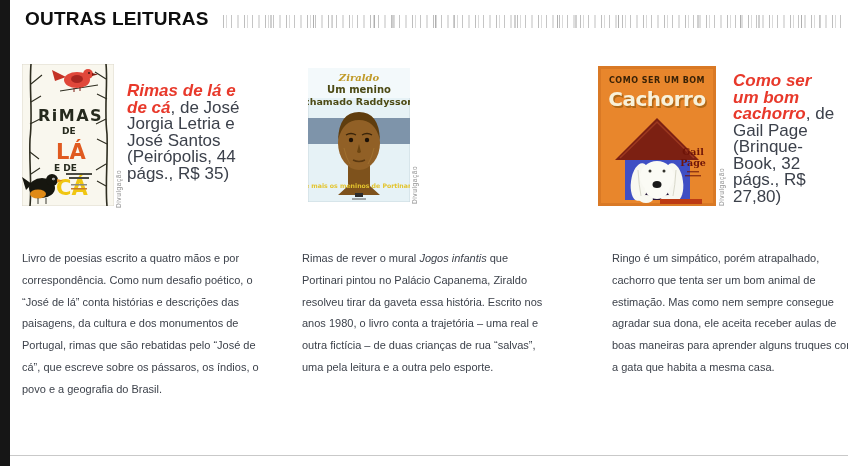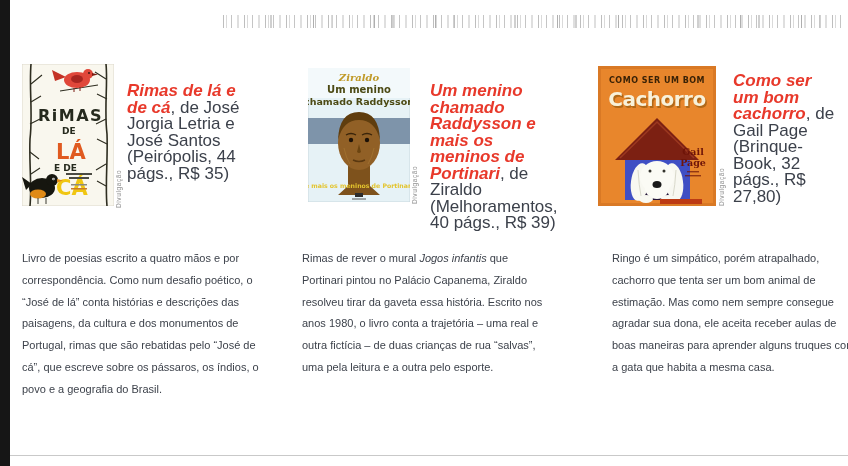--- a/index.html
+++ b/index.html
@@ -50,20 +50,21 @@
   svg text { font-family:"DejaVu Sans", sans-serif; }
   svg .serif { font-family:"DejaVu Serif", serif; }
 </style>
 </head>
 <body>
 
 <div class="page">
 
   <div class="left-bar"></div>
 
+  <div class="section-title">OUTRAS LEITURAS</div>
   <div class="barcode"></div>
 
   <svg class="cover cover-1" viewBox="0 0 92 142">
     <rect width="92" height="142" fill="#f9f7ee" stroke="#ddd9cc" stroke-width="1"></rect>
     <g stroke="#2e2d20" fill="none">
       <path d="M9,0 C7,25 11,50 8,75 C7,100 10,120 8,142" stroke-width="1.6"></path>
       <path d="M9,20 L20,11 M9,38 L19,32 M8,60 L18,55 M8,88 L17,95 M9,110 L18,104" stroke-width="1.1"></path>
       <path d="M84,0 C86,20 82,45 85,70 C86,95 83,120 85,142" stroke-width="1.6"></path>
       <path d="M84,15 L73,8 M85,35 L75,30 M84,55 L74,60 M85,80 L75,75 M84,100 L74,106 M84,122 L75,117" stroke-width="1.1"></path>
       <path d="M38,27 L76,21" stroke-width="1.2"></path>
@@ -125,21 +126,20 @@
       <text x="51" y="25" text-anchor="middle" font-size="10" font-weight="bold" fill="#4c4a14">Um menino</text>
       <text x="51" y="37" text-anchor="middle" font-size="9.5" font-weight="bold" fill="#4c4a14">chamado Raddysson</text>
       <text x="51" y="120" text-anchor="middle" font-size="6.2" font-weight="bold" fill="#e3c42e">e mais os meninos de Portinari</text>
     </g>
     <g>
       <rect x="47" y="125" width="8" height="4" fill="#2c2c2c"></rect>
       <rect x="44" y="130.5" width="14" height="1" fill="#555"></rect>
     </g>
   </svg>
   <span class="credit credit-2">Divulgação</span>
-  <p class="info info-2"><span class="book-title">Um menino chamado Raddysson e mais os meninos de Portinari</span><span>, de Ziraldo (Melhoramentos, 40 págs., R$ 39)</span></p>
   <p class="review review-2"><span>Rimas de rever o mural </span><i>Jogos infantis</i><span> que Portinari pintou no Palácio Capanema, Ziraldo resolveu tirar da gaveta essa história. Escrito nos anos 1980, o livro conta a trajetória – uma real e outra fictícia – de duas crianças de rua “salvas”, uma pela leitura e a outra pelo esporte.</span></p>
 
   <svg class="cover cover-3" viewBox="0 0 118 140">
     <rect width="118" height="140" fill="#e8862c"></rect>
     <rect x="1.5" y="1.5" width="115" height="137" fill="none" stroke="#c76a1c" stroke-width="3" opacity=".45"></rect>
     <g>
       <text x="59" y="17" text-anchor="middle" font-size="8" font-weight="bold" fill="#3a2206" letter-spacing="0.5">COMO SER UM BOM</text>
       <text x="60.5" y="41.5" text-anchor="middle" font-size="20" font-weight="bold" fill="#b06818" letter-spacing="-0.5">Cachorro</text>
       <text x="59" y="40" text-anchor="middle" font-size="20" font-weight="bold" fill="#f8f1da" letter-spacing="-0.5">Cachorro</text>
     </g>

